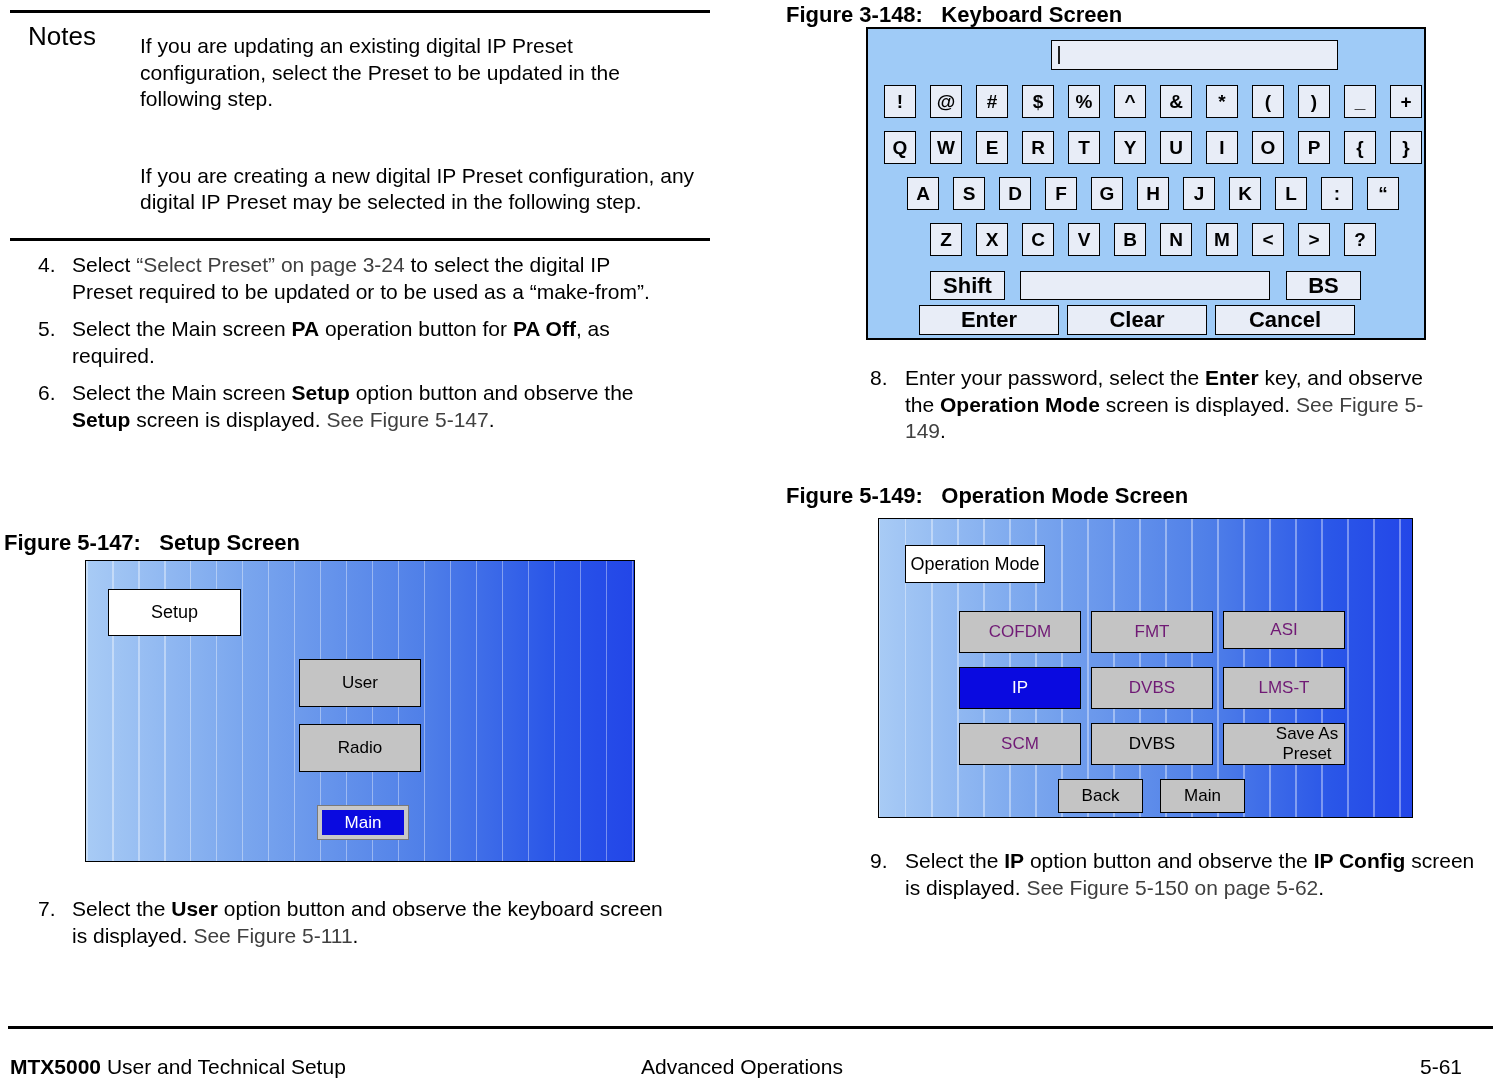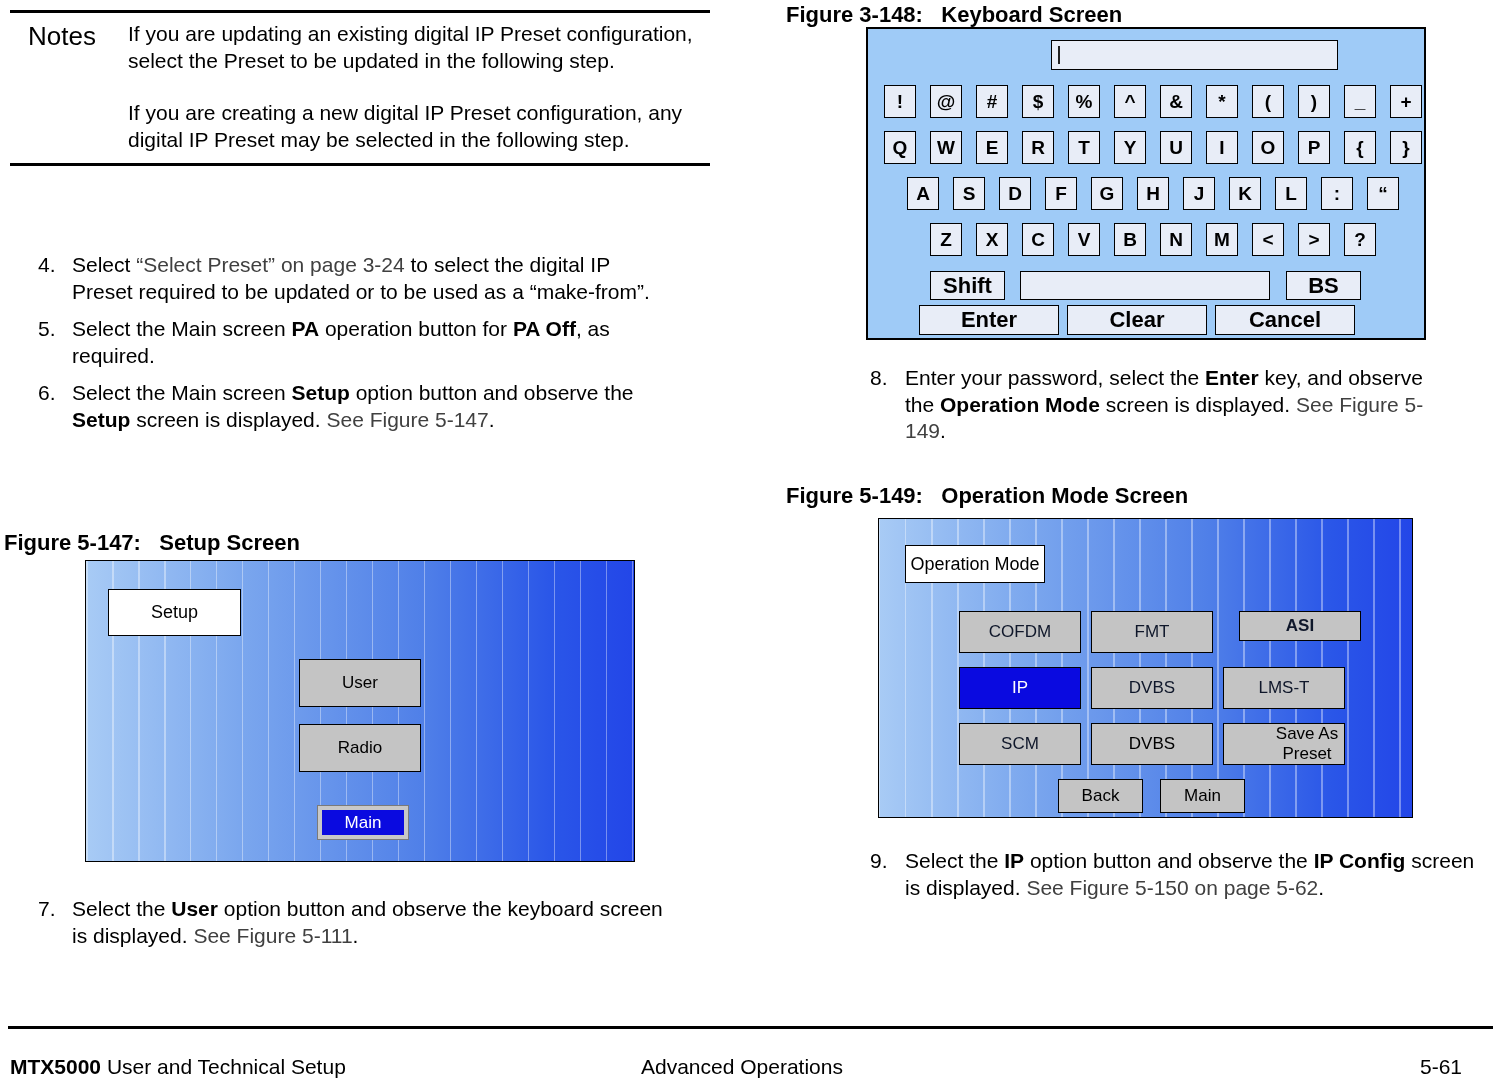--- a/index.html
+++ b/index.html
@@ -43,21 +43,21 @@
     padding-left: 18px;
     box-sizing: border-box;
   }
   .notes-body {
     flex: 1;
     font-size: 21px;
     line-height: 26.5px;
     padding-left: 8px;
     box-sizing: border-box;
   }
-  .notes-body p { margin: 0; }
+  .notes-body p { margin: 12px; }
   .notes-gap { height: 26px; }
 
   
   .step {
     display: flex;
     font-size: 21px;
     line-height: 26.5px;
     margin-bottom: 11px;
   }
   .step-num {
@@ -125,21 +125,21 @@
     font-size: 17px;
     display: flex;
     align-items: center;
     justify-content: center;
     text-align: center;
   }
   .dev-btn.title {
     background: #ffffff;
     font-size: 18px;
   }
-  .dev-btn.disabled { color: #0f172a; }
+  .dev-btn.disabled { color: #701a75; }
   .dev-btn.selected {
     background: #0a0ae0;
     color: #ffffff;
     border: 1.6px solid #000;
   }
   .dev-btn.selected-framed {
     background: #0a0ae0;
     color: #ffffff;
     border: 4px solid #c8c8c8;
     outline: 1.5px solid #7a7a7a;
@@ -327,21 +327,21 @@
     </div>
   </div>
 
   <div class="fig-cap" style="left:26px; top:483px;">Figure 5-149:   Operation Mode Screen</div>
 
   <div class="gradpanel" style="left:118px; top:518px; width:535px; height:300px;">
     <div class="dev-btn title" style="left:26px; top:26px; width:140px; height:38px;">Operation Mode</div>
 
     <div class="dev-btn disabled" style="left:80px;  top:92px;  width:122px; height:42px;">COFDM</div>
     <div class="dev-btn disabled" style="left:212px; top:92px;  width:122px; height:42px;">FMT</div>
-    <div class="dev-btn disabled" style="left:360px; top:92px;  width:122px; height:30px;font-weight:bold;">ASI</div>
+    <div class="dev-btn disabled" style="left:344px; top:92px;  width:122px; height:38px;">ASI</div>
 
     <div class="dev-btn selected" style="left:80px;  top:148px; width:122px; height:42px;">IP</div>
     <div class="dev-btn disabled" style="left:212px; top:148px; width:122px; height:42px;">DVBS</div>
     <div class="dev-btn disabled" style="left:344px; top:148px; width:122px; height:42px;">LMS-T</div>
 
     <div class="dev-btn disabled" style="left:80px;  top:204px; width:122px; height:42px;">SCM</div>
     <div class="dev-btn" style="left:212px; top:204px; width:122px; height:42px;">DVBS</div>
     <div class="dev-btn" style="left:344px; top:204px; width:122px; height:42px;padding-left:46px;">Save As Preset</div>
 
     <div class="dev-btn" style="left:179px; top:260px; width:85px; height:34px;">Back</div>

